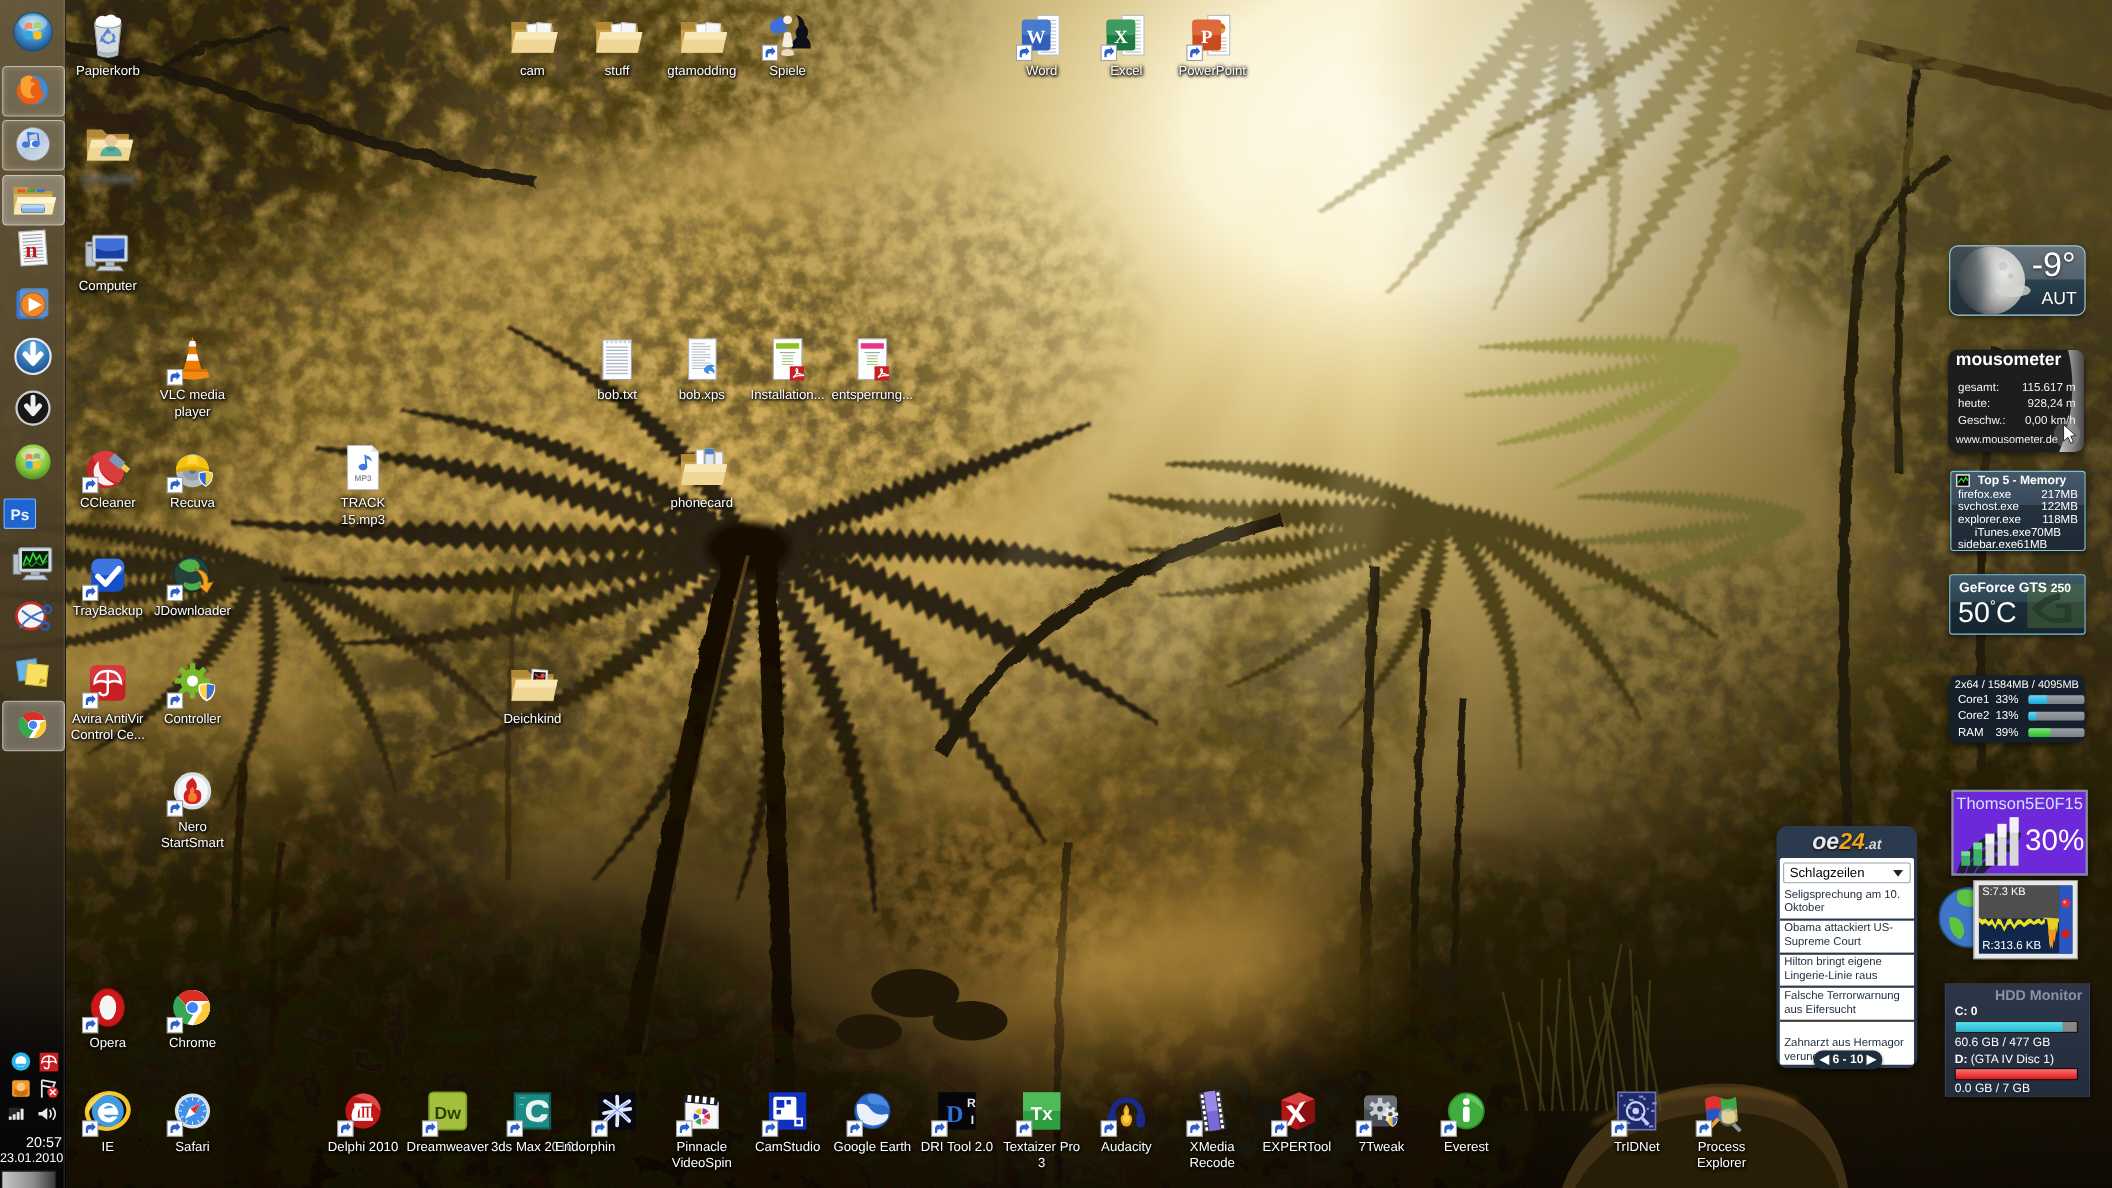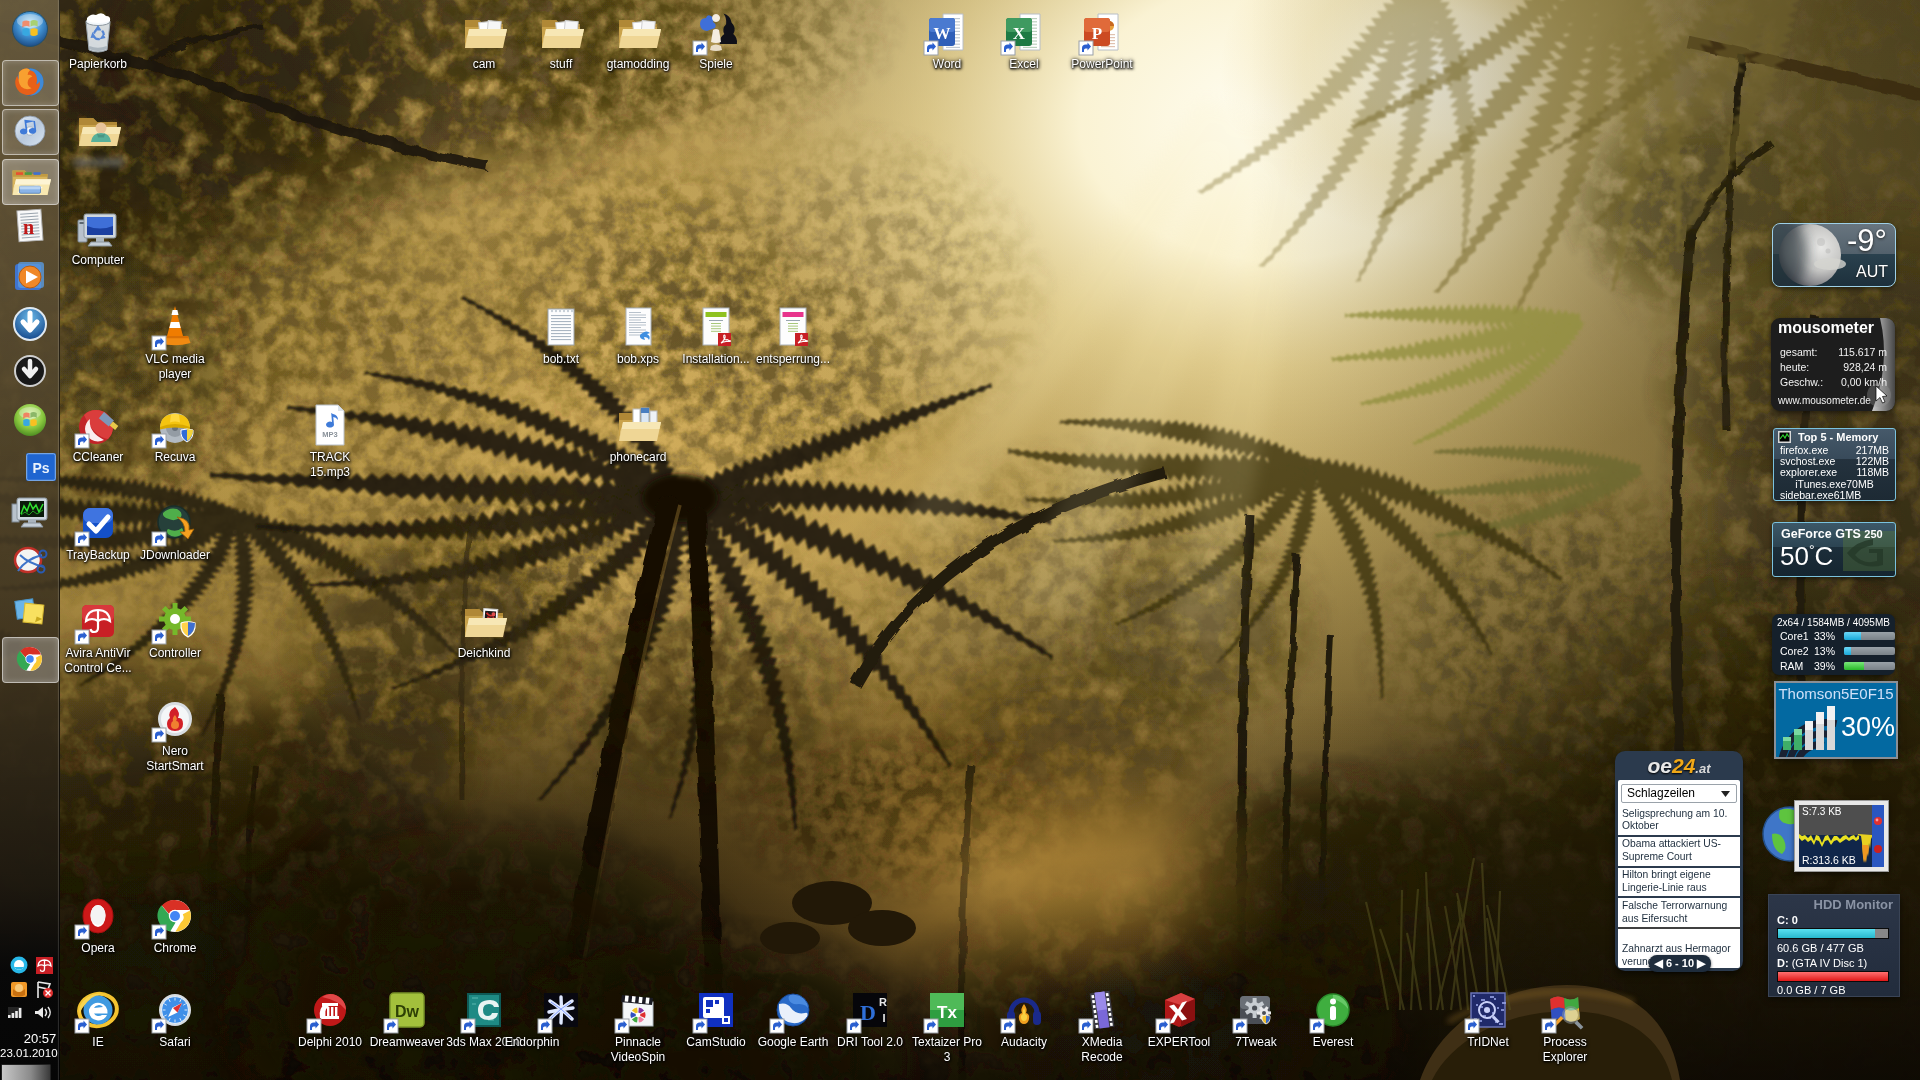--- a/index.html
+++ b/index.html
@@ -1211,21 +1211,21 @@
       </div>
       <div style="display:flex;align-items:center;height:14px;margin-top:1px;font-size:10.5px">
         <span style="width:34px">RAM</span>
         <span style="width:30px">39%</span>
         <span style="display:inline-block;width:51px;height:8px;background:linear-gradient(#9aa2a8,#7a8288);border-radius:2px;position:relative;overflow:hidden">
           <span style="position:absolute;left:0;top:0;width:39%;height:100%;background:linear-gradient(#7ae87a,#28b828)"></span>
         </span>
       </div>
     </div>
   </div>
-<div style="position:absolute;left:1774px;top:681px;width:120px;height:74px;border:2px solid #8a8f96;background:#0369a1;overflow:hidden;box-shadow:0 2px 6px rgba(0,0,0,0.55)">
+<div style="position:absolute;left:1774px;top:718px;width:120px;height:74px;border:2px solid #8a8f96;background:#6d28d9;overflow:hidden;box-shadow:0 2px 6px rgba(0,0,0,0.55)">
 <svg width="120" height="74" style="position:absolute;left:0;top:0">
       <g fill="none" stroke="#1a2233" stroke-width="7">
 <path d="M6,76 a46,46 0 0 1 46,-46" transform="rotate(12 6 76)"></path>
         <path d="M14,76 a34,34 0 0 1 34,-34" transform="rotate(12 6 76)"></path>
         <path d="M22,76 a22,22 0 0 1 22,-22" transform="rotate(12 6 76)"></path>
       </g>
 <g>
         <rect x="7" y="54" width="8" height="13" fill="#3fae68"></rect>
         <rect x="7" y="54" width="8" height="4" fill="#7ad8a0"></rect>
 <rect x="18" y="46" width="8" height="21" fill="#3fae68"></rect>
@@ -1391,21 +1391,21 @@
         </defs>
 <circle cx="17" cy="17" r="16" fill="url(#gorb)"></circle>
         <g transform="translate(17,17) scale(0.75)">
           <path d="M-9,-2 Q-4,-5 -0.5,-2.5 L-0.5,-9 Q-5,-11.5 -9,-8.5 Z" fill="#e85020"></path>
           <path d="M0.5,-2.7 Q5,-5.5 9,-3 L9,-9.5 Q4,-12 0.5,-9.2 Z" fill="#5a9828"></path>
           <path d="M-9,0 Q-4,-2.5 -0.5,0 L-0.5,7 Q-5,9.5 -9,6.5 Z" fill="#38a8e0"></path>
           <path d="M0.5,0.3 Q5,-2 9,0.3 L9,6.8 Q4,9.5 0.5,7 Z" fill="#f8c020"></path>
         </g>
 <ellipse cx="17" cy="10" rx="11" ry="6" fill="#fff" opacity="0.3"></ellipse>
       </svg></div>
-    <div style="position:absolute;left:26px;top:453px;width:52px;height:28px"><svg width="30" height="28" viewBox="0 0 30 28">
+    <div style="position:absolute;left:3px;top:453px;width:52px;height:28px"><svg width="30" height="28" viewBox="0 0 30 28">
         <rect x="0" y="0" width="30" height="28" rx="2" fill="#1f65d0"></rect>
         <rect x="0.7" y="0.7" width="28.6" height="26.6" rx="2" fill="none" stroke="#8ab4e8" stroke-width="1"></rect>
 <text x="15" y="20" font-size="14" font-weight="bold" fill="#eaf2fc" text-anchor="middle" font-family="Liberation Sans">Ps</text>
       </svg></div>
     <div style="position:absolute;left:11px;top:496px;width:38px;height:36px"><svg width="38" height="36" viewBox="0 0 38 36">
         <rect x="1" y="8" width="7" height="18" fill="#b8c2cc" stroke="#7a848e"></rect>
 <rect x="6" y="2" width="30" height="22" rx="2" fill="#cfd8e0" stroke="#8a949e"></rect>
         <rect x="9" y="5" width="24" height="16" fill="#0a1a0a"></rect>
 <path d="M10,18 L13,10 L16,15 L19,7 L22,13 L25,9 L28,16 L32,8" stroke="#30e030" stroke-width="1.5" fill="none"></path>
 <path d="M10,19 L14,16 L18,19 L22,15 L26,18 L32,14" stroke="#20a020" stroke-width="1" fill="none"></path>

